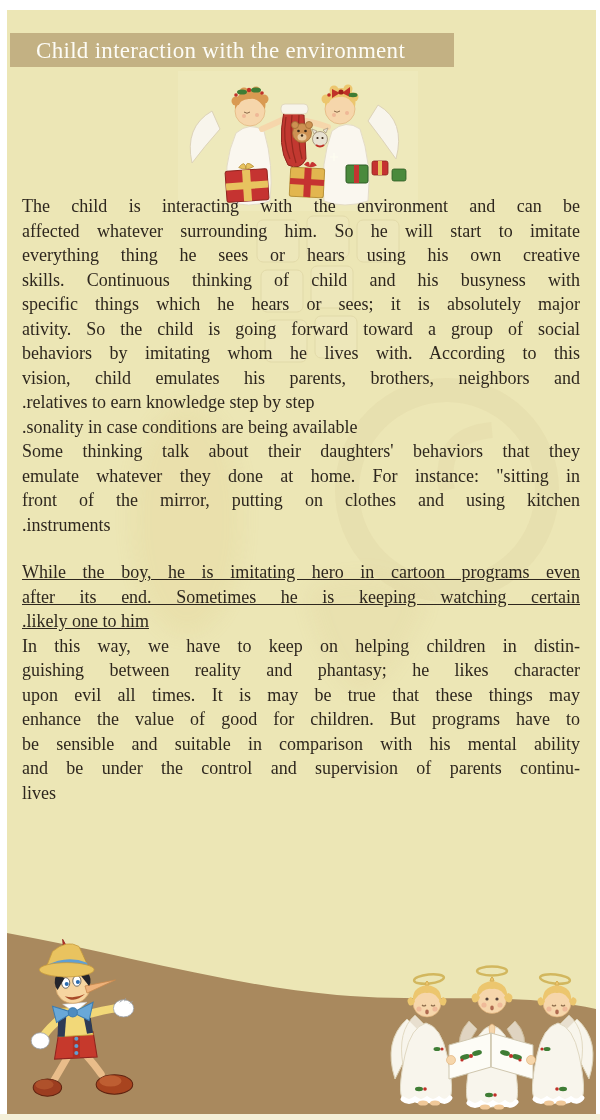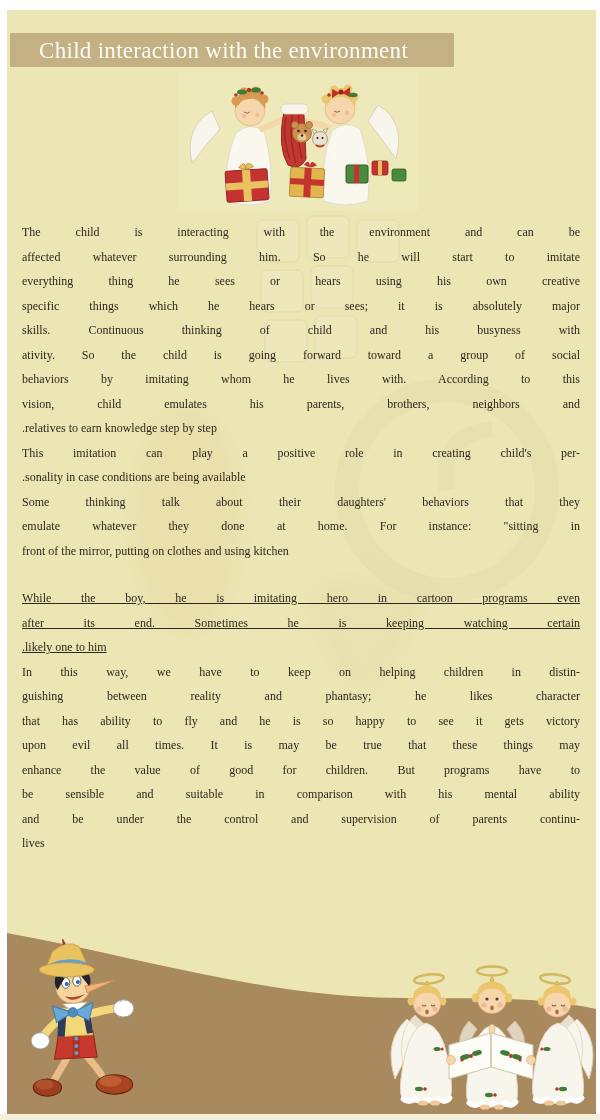--- a/index.html
+++ b/index.html
@@ -14,29 +14,29 @@
   }
   .frame-bottom{
     position:absolute;left:0;bottom:0;width:600px;height:6px;
     background:#f4efd8;
   }
   .title-bar{
     position:absolute;left:3px;top:23px;width:444px;height:34px;
     background:var(--bar,#c3b183);
   }
   .title-bar .title-text{
-    display:block;padding-left:5px;line-height:35px;
+    display:block;padding-left:26px;line-height:35px;
     font-size:23px;color:var(--title,#fdfcf6);
-    letter-spacing:0.3px;white-space:nowrap;margin-left:24px;
+    letter-spacing:0.3px;white-space:nowrap;
   }
   .top-illustration{position:absolute;left:171px;top:61px;width:240px;height:140px;}
   .watermark{position:absolute;left:0;top:180px;width:589px;height:660px;pointer-events:none;}
   .body-text{
-    position:absolute;left:15px;top:210px;width:558px;
-    font-size:12px;line-height:24.5px;color:var(--ink,#2e271e);
+    position:absolute;left:15px;top:184px;width:558px;
+    font-size:18px;line-height:24.5px;color:var(--ink,#2e271e);
   }
   .para{margin:0;}
   .para.gap{margin-top:23px;text-decoration:underline;}
   .ln{
     text-align:justify;text-align-last:justify;
     height:24.5px;overflow:visible;white-space:nowrap;
   }
   .para .ln:last-child{text-align-last:left;}
   .bottom-wave{position:absolute;left:0;bottom:0;width:589px;height:195px;}
   .pinocchio{position:absolute;left:13px;top:925px;width:132px;height:168px;}
@@ -167,45 +167,44 @@
       <rect x="214" y="98" width="14" height="12" rx="2" fill="#4a8a3c" stroke="#2e5c24" stroke-width="0.8"></rect>
       <path d="M156,90 l0,-8 M152,86 l8,0" stroke="#fdfcf0" stroke-width="1.6"></path>
     </g>
   </svg>
 
   <div class="body-text">
       <div class="para">
         <div class="ln">The child is interacting with the environment and can be</div>
         <div class="ln">affected whatever surrounding him. So he will start to imitate</div>
         <div class="ln">everything thing he sees or hears using his own creative</div>
+        <div class="ln">skills. Continuous thinking of child and his busyness with</div>
         <div class="ln">specific things which he hears or sees; it is absolutely major</div>
-        <div class="ln">skills. Continuous thinking of child and his busyness with</div>
         <div class="ln">ativity. So the child is going forward toward a group of social</div>
         <div class="ln">behaviors by imitating whom he lives with. According to this</div>
         <div class="ln">vision, child emulates his parents, brothers, neighbors and</div>
         <div class="ln">.relatives to earn knowledge step by step</div>
       </div>
       <div class="para">
-        <div class="ln">This imitation can play a positive role in creating child's per-</div>
         <div class="ln">.sonality in case conditions are being available</div>
       </div>
       <div class="para">
         <div class="ln">Some thinking talk about their daughters' behaviors that they</div>
         <div class="ln">emulate whatever they done at home. For instance: "sitting in</div>
         <div class="ln">front of the mirror, putting on clothes and using kitchen</div>
+        <div class="ln">.instruments</div>
       </div>
       <div class="para gap">
         <div class="ln">While the boy, he is imitating hero in cartoon programs even</div>
         <div class="ln">after its end. Sometimes he is keeping watching certain</div>
         <div class="ln">.likely one to him</div>
       </div>
       <div class="para">
         <div class="ln">In this way, we have to keep on helping children in distin-</div>
         <div class="ln">guishing between reality and phantasy; he likes character</div>
-        <div class="ln">that has ability to fly and he is so happy to see it gets victory</div>
         <div class="ln">upon evil all times. It is may be true that these things may</div>
         <div class="ln">enhance the value of good for children. But programs have to</div>
         <div class="ln">be sensible and suitable in comparison with his mental ability</div>
         <div class="ln">and be under the control and supervision of parents continu-</div>
         <div class="ln">lives</div>
       </div>
     </div>
 
   <svg class="bottom-wave" viewBox="0 0 589 195" preserveAspectRatio="none">
     <path d="M0,14 C110,34 220,66 330,76 C420,84 510,72 589,90 L589,195 L0,195 Z" fill="var(--wave,#a9895e)"></path>

